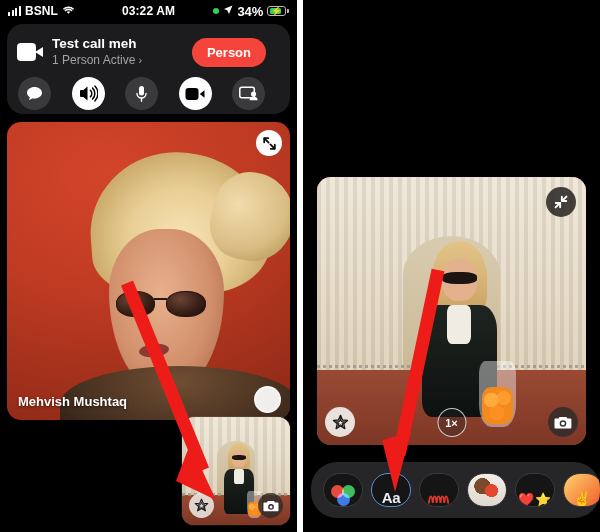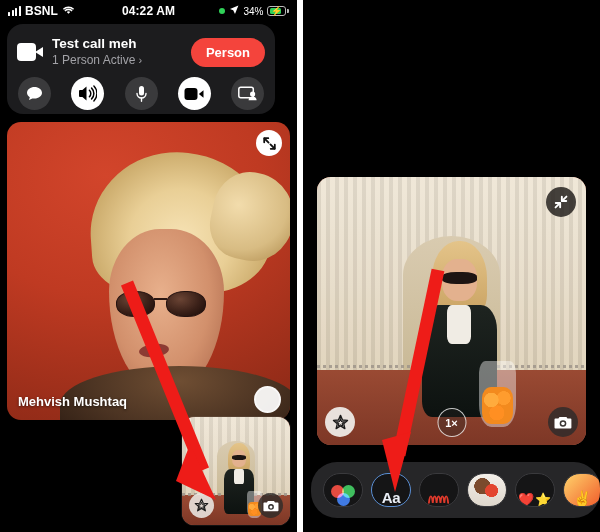--- a/index.html
+++ b/index.html
@@ -32,22 +32,22 @@
   .carrier { font-size:12px; font-weight:bold; }
   .greendot { width:6px; height:6px; border-radius:50%; background:#30d158; }
   .batt { display:flex; align-items:center; }
   .batt-body { position:relative; width:19px; height:10px; border:1.2px solid #bbb; border-radius:3px; padding:1px; }
   .batt-fill { position:absolute; top:1.2px; left:1.2px; bottom:1.2px; width:68%; background:#30d158; border-radius:1.5px; }
   .batt-bolt { position:absolute; left:50%; top:50%; transform:translate(-50%,-50%); font-size:9px; color:#000; line-height:1; }
   .batt-cap { width:1.6px; height:4px; background:#bbb; border-radius:0 1px 1px 0; margin-left:1px; }
 
   
   .call-card {
-    position:absolute; top:24px; left:7px; right:22px; height:90px;
-    background:#1c1c1e; border-radius:16px; padding:8px 10px 6px 10px; z-index:10;
+    position:absolute; top:24px; left:7px; right:7px; height:90px;
+    background:#1c1c1e; border-radius:16px; padding:8px 24px 6px 10px; z-index:10;
   }
   .call-top { display:flex; align-items:center; gap:9px; height:40px; }
   .vid-badge { width:26px; height:18px; flex:0 0 auto; position:relative; }
   .vid-badge .body { position:absolute; left:0; top:0; width:19px; height:18px; background:#fff; border-radius:4px; }
   .vid-badge .lens { position:absolute; right:0; top:4px; width:0; height:0;
       border-top:5px solid transparent; border-bottom:5px solid transparent; border-right:8px solid #fff; }
   .call-txt { flex:1 1 auto; min-width:0; }
   .call-title { color:#fff; font-size:13.5px; font-weight:bold; line-height:1.25; }
   .call-sub { color:#a2a2a7; font-size:12px; line-height:1.3; display:flex; align-items:center; gap:3px;}
   .chev { font-size:11px; color:#a2a2a7; }
@@ -254,29 +254,29 @@
         </span>
         <span class="carrier">BSNL</span>
         <span>
           <svg width="13" height="10" viewBox="0 0 13 10">
             <path d="M6.5 8.8 4.8 6.9a2.6 2.6 0 0 1 3.4 0z" fill="#fff"></path>
             <path d="M6.5 5.2c-1.2 0-2.3.45-3.1 1.2l-1-1.1A6 6 0 0 1 6.5 3.6a6 6 0 0 1 4.1 1.7l-1 1.1a4.5 4.5 0 0 0-3.1-1.2z" fill="#fff"></path>
             <path d="M6.5 1.6A8.4 8.4 0 0 0 .9 3.7l1 1.1A7 7 0 0 1 6.5 3a7 7 0 0 1 4.6 1.8l1-1.1A8.4 8.4 0 0 0 6.5 1.6z" fill="#fff"></path>
           </svg>
         </span>
       </div>
-      <div class="sb-center">04:22 AM</div>
+      <div class="sb-center">03:22 AM</div>
       <div class="sb-right">
         <span class="greendot"></span>
         <span>
           <svg width="10" height="10" viewBox="0 0 10 10">
               <path d="M9.4.6 1 4.1l3.2 1.1L6 9z" fill="#fff"></path>
             </svg>
         </span>
-        <span style="font-size:10px;font-weight:normal;">34%</span>
+        <span style="font-size:13px;font-weight:bold;">34%</span>
         <span class="batt">
           <span class="batt-body">
               <span class="batt-fill"></span>
               <span class="batt-bolt">⚡</span>
             </span>
           <span class="batt-cap"></span>
         </span>
       </div>
     </div>
 

